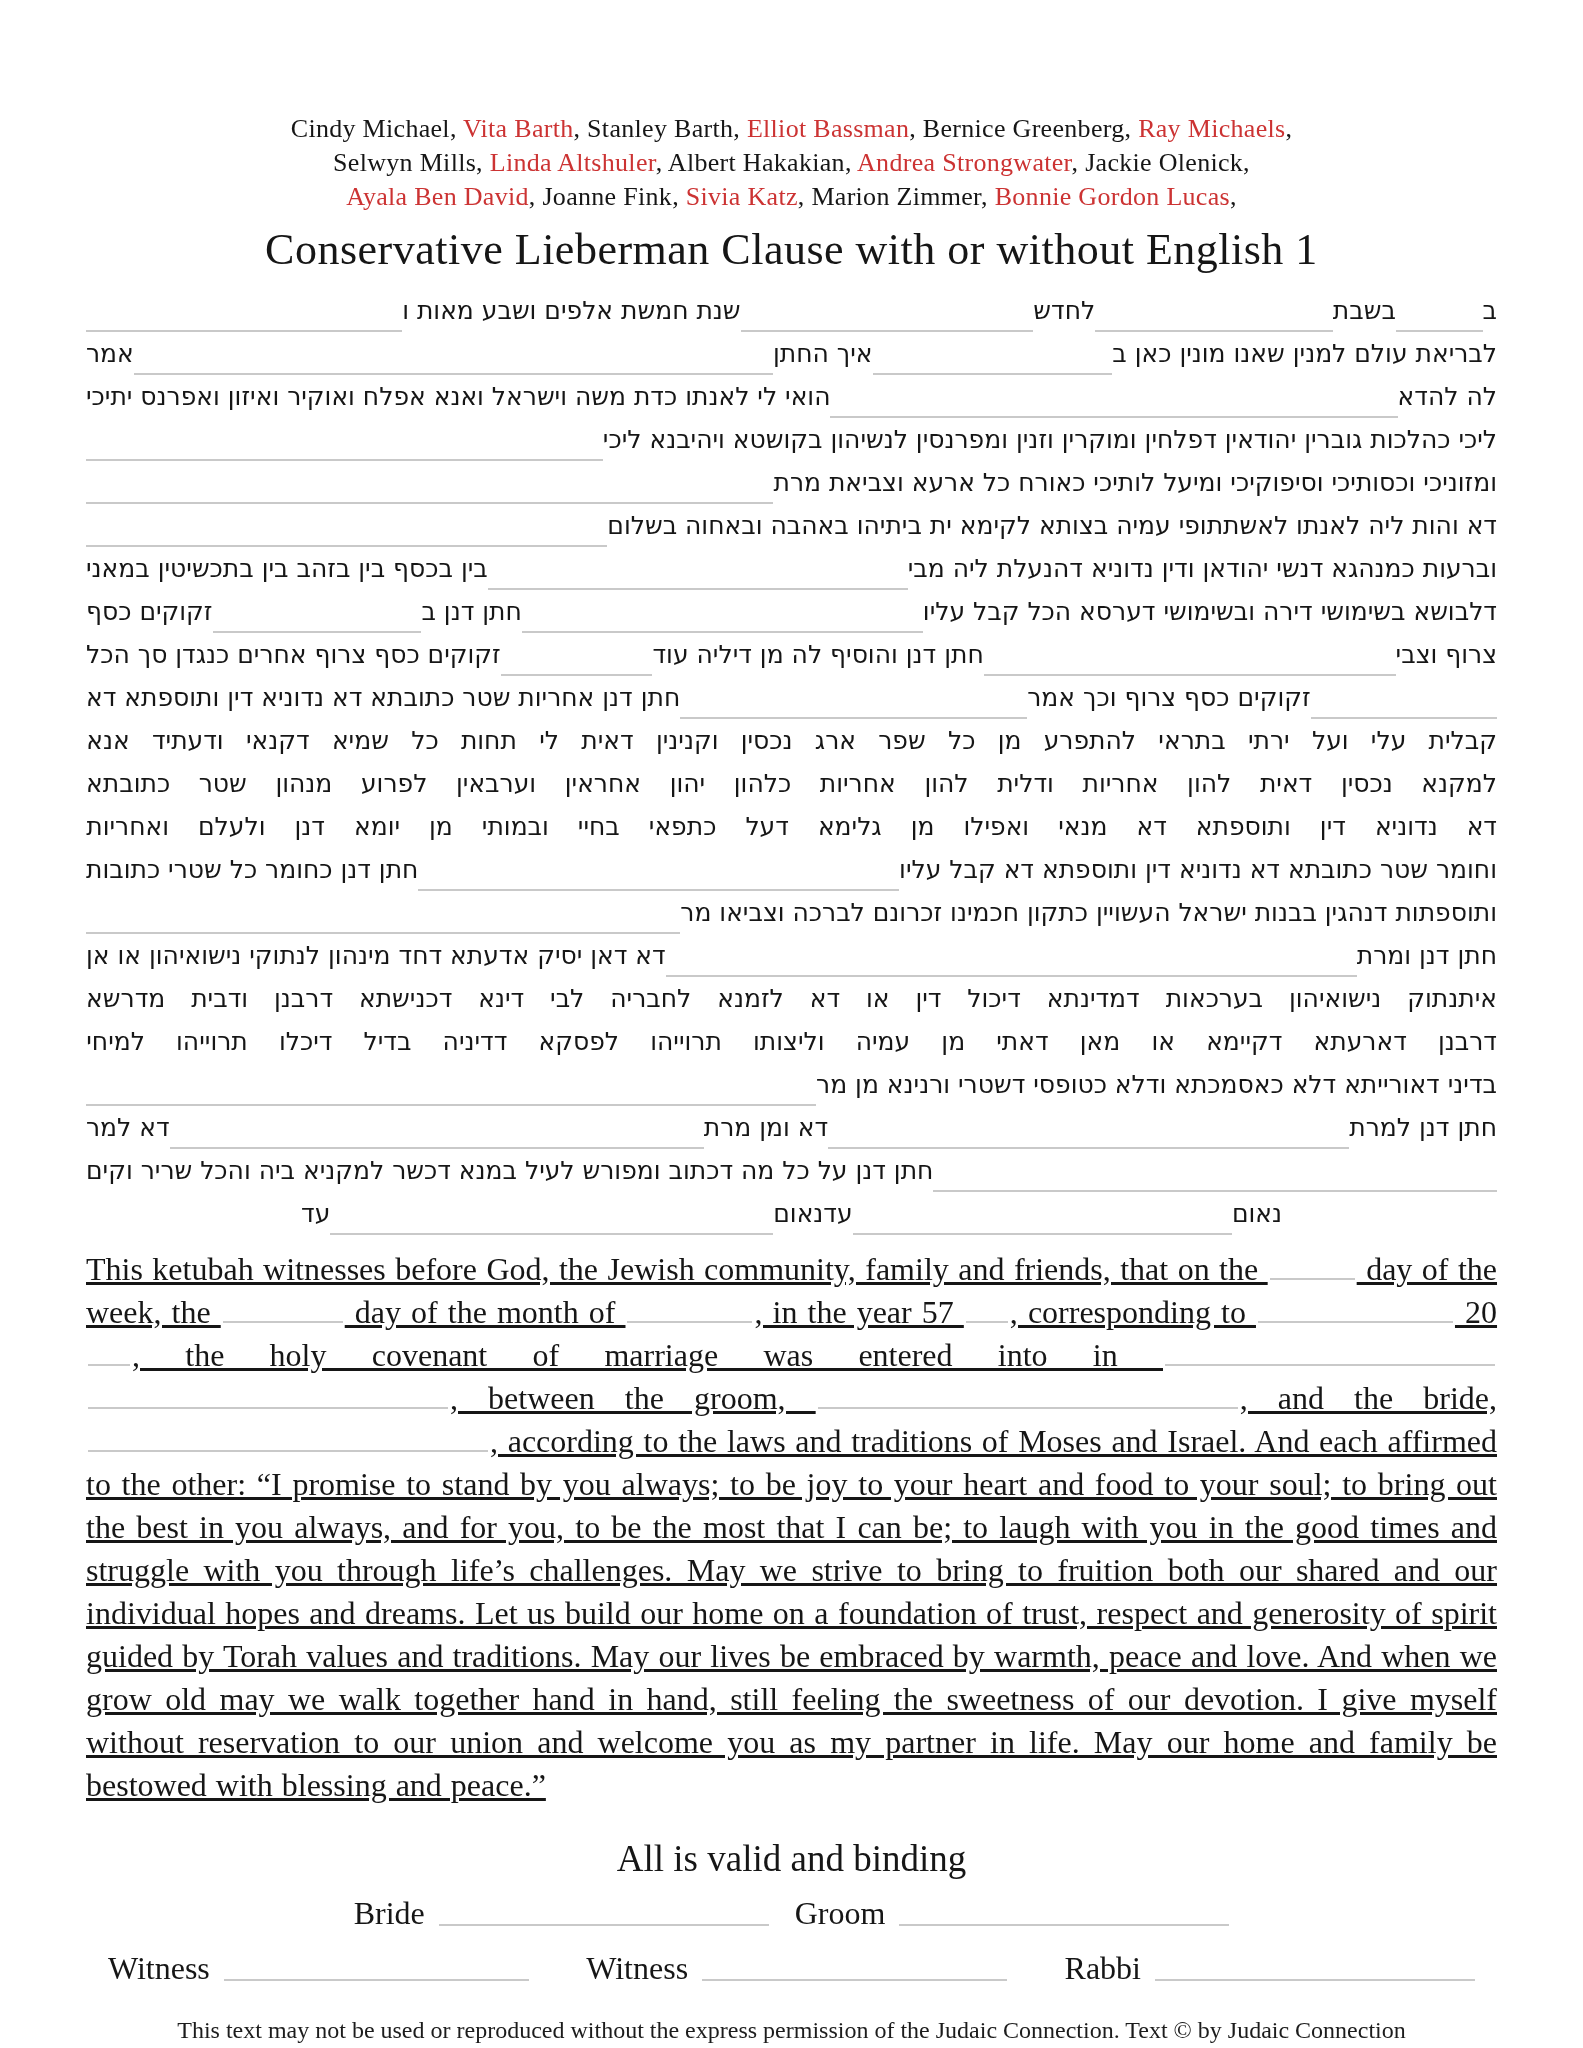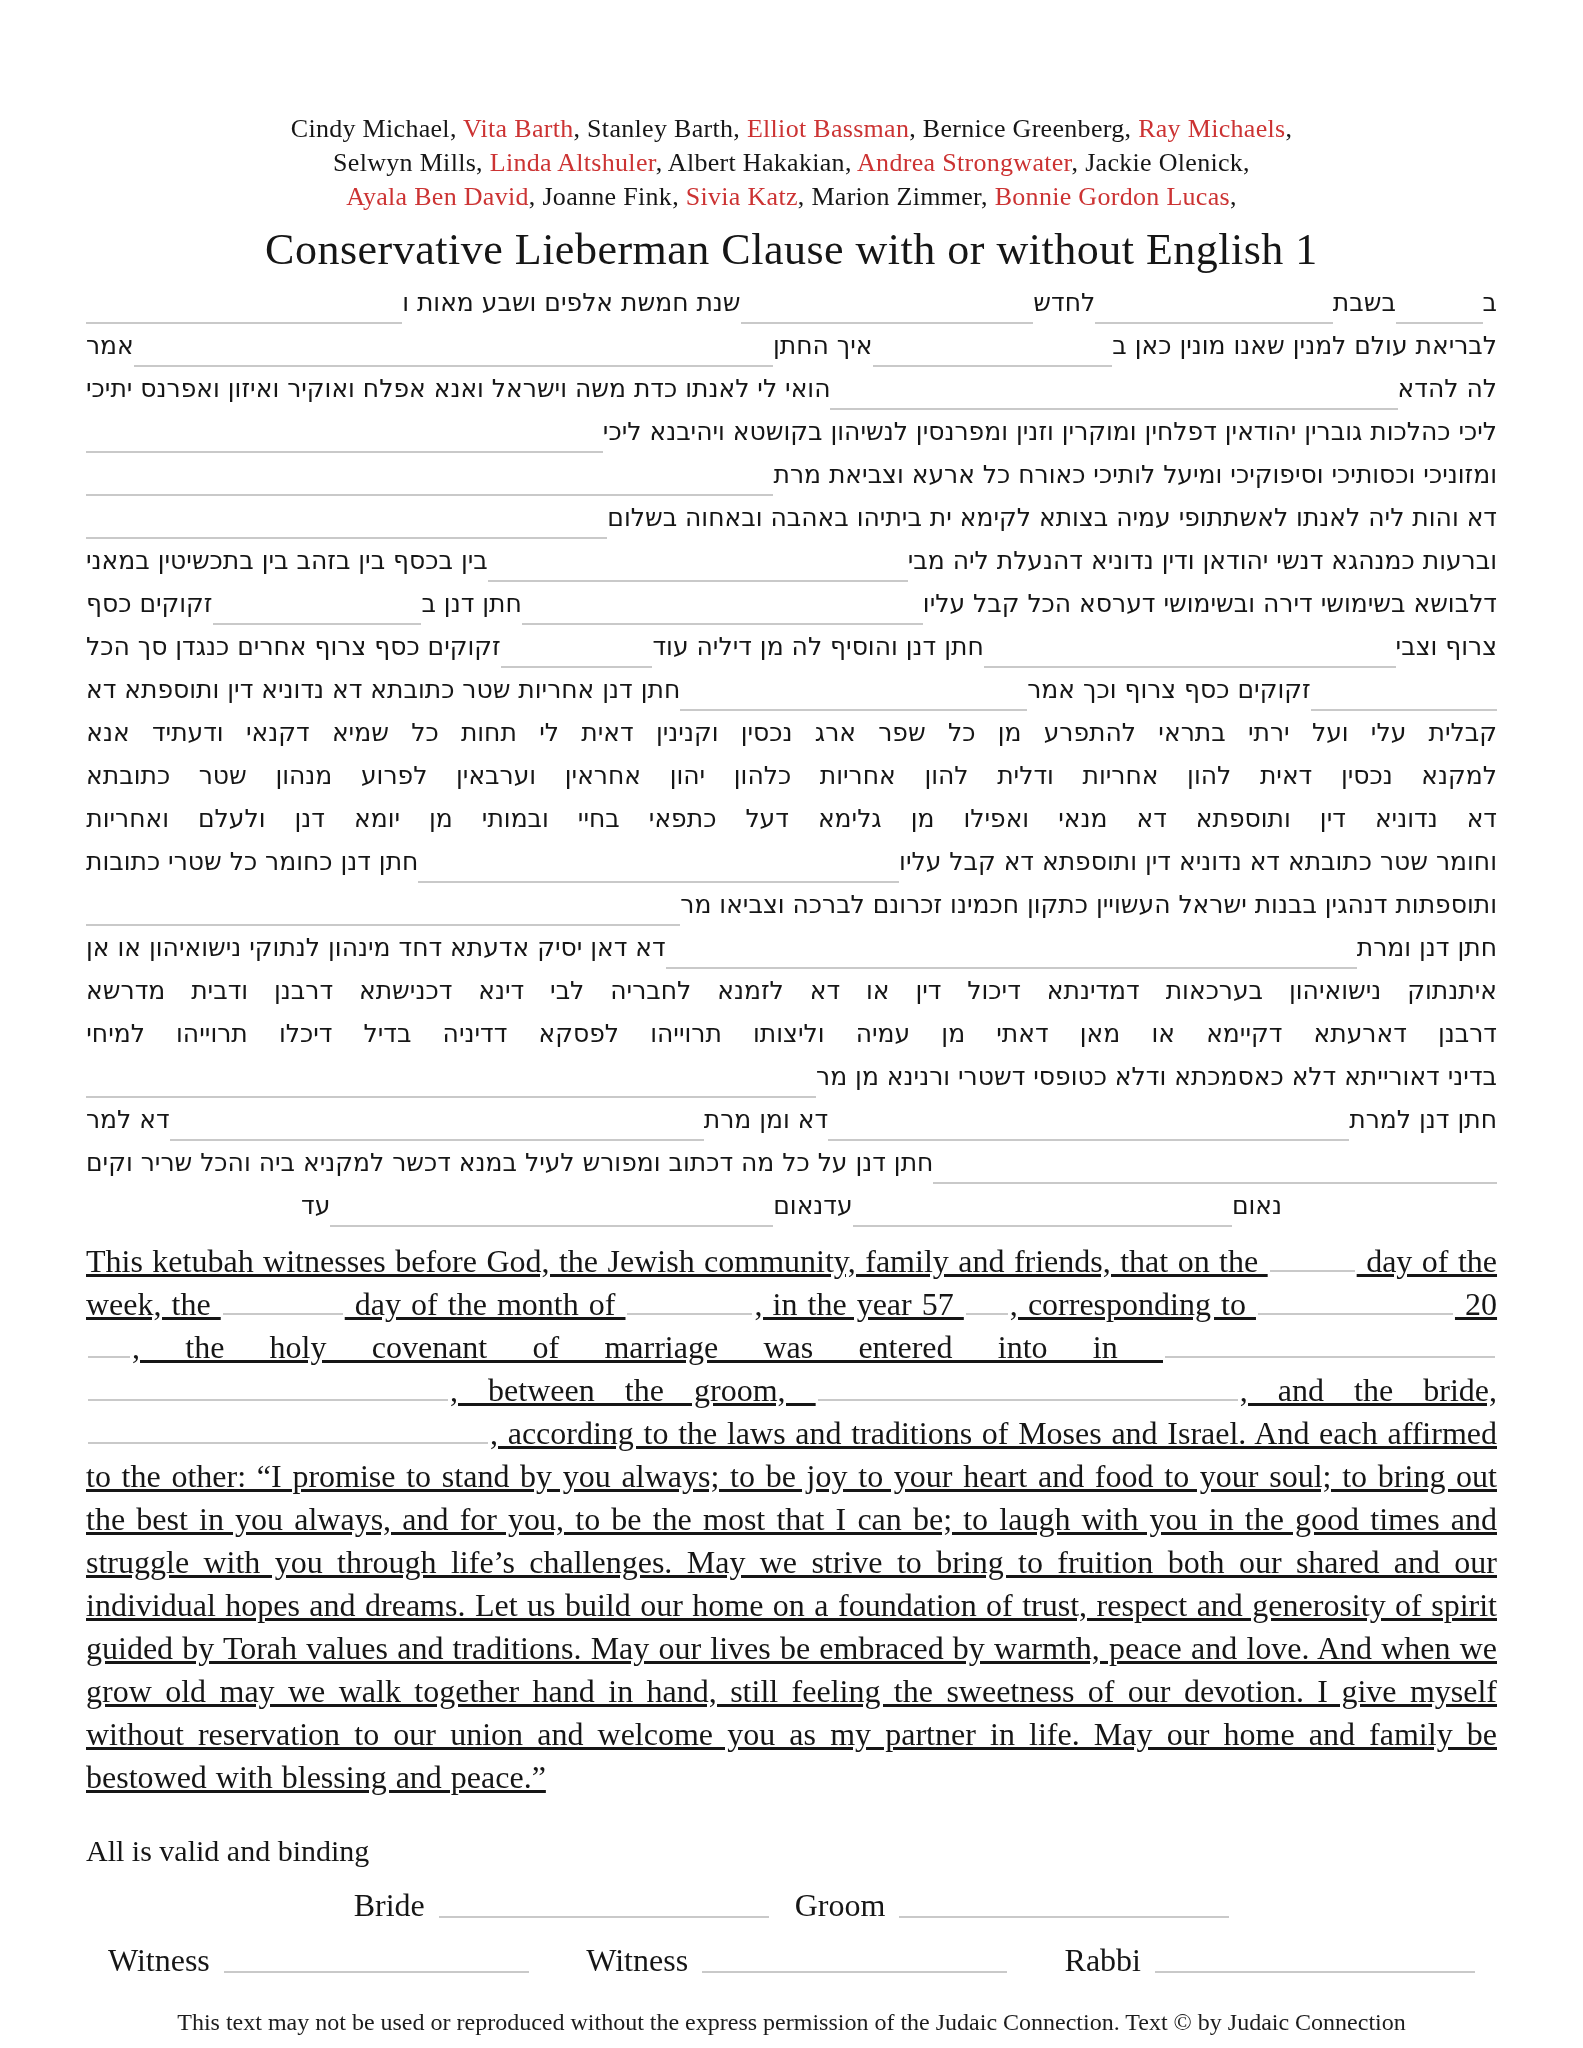--- a/index.html
+++ b/index.html
@@ -4,34 +4,34 @@
 <style>
   html,body{margin:0;padding:0;background:#ffffff;}
   body{width:1583px;height:2048px;overflow:hidden;font-family:"Liberation Serif",serif;color:#161616;}
   .page{width:1411px;margin:0 auto;padding-top:112px;}
 
   
   .names{ text-align:center; font-size:26px; line-height:34px; letter-spacing:.3px;}
   .names .red{color:#cc3333;}
 
   
-  .title{ text-align:center; font-size:44px; line-height:52px; margin:10px 0 12px; letter-spacing:.5px;}
+  .title{ text-align:center; font-size:44px; line-height:52px; margin:10px 0 20px; letter-spacing:.5px;}
 
   
   .hebrew{ font-family:"DejaVu Sans",sans-serif; font-size:25px; direction:rtl;}
   .h-line{ display:flex; justify-content:space-between; align-items:baseline; height:43px; }
   .h-line .w{ white-space:nowrap; }
   .bl{ align-self:flex-end; margin-bottom:7px; height:0; border-bottom:2px solid #c9c9c9; min-width:30px; }
   .h-line.naum{ padding:0 215px; }
 
   
   .english{ font-size:32px; line-height:43px; text-align:justify; margin-top:6px; word-spacing:1px;text-decoration:underline;}
   .ebl{ display:inline-block; border-bottom:2px solid #c9c9c9; height:0.85em; margin:0 2px; }
 
-  .valid{ text-align:left; font-size:30px; line-height:40px; margin-top:2px;}
+  .valid{ text-align:center; font-size:37px; line-height:40px; margin-top:2px;}
 
   
   .sigrow1{ display:flex; justify-content:center; align-items:flex-end; gap:26px; margin-top:16px; font-size:32px;}
   .sigrow2{ display:flex; justify-content:space-between; align-items:flex-end; margin-top:18px; font-size:32px; padding:0 22px;}
   .siggroup{ display:flex; align-items:flex-end; gap:14px;}
   .sigline{ display:inline-block; border-bottom:2px solid #c9c9c9; height:0; margin-bottom:6px;}
   .sl330{ width:330px;} .sl305{ width:305px;} .sl320{ width:320px;}
 
   .footer{ text-align:center; font-size:24px; margin-top:30px; color:#1c1c1c;}
 </style>

